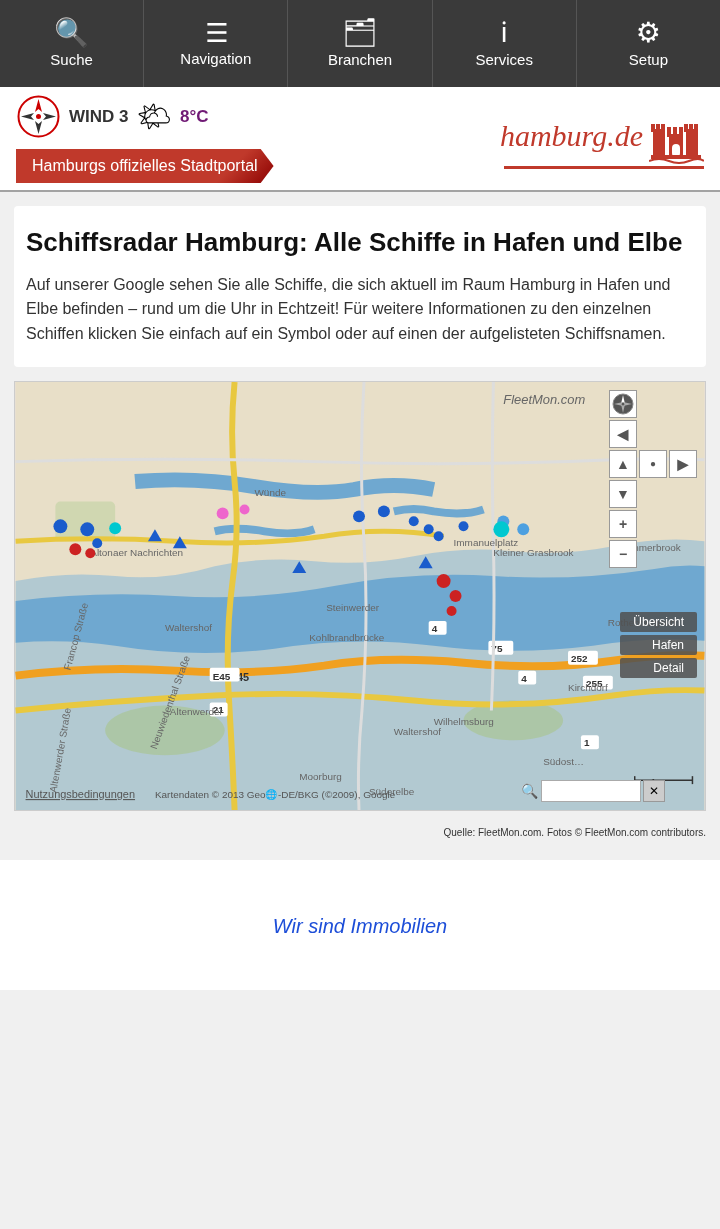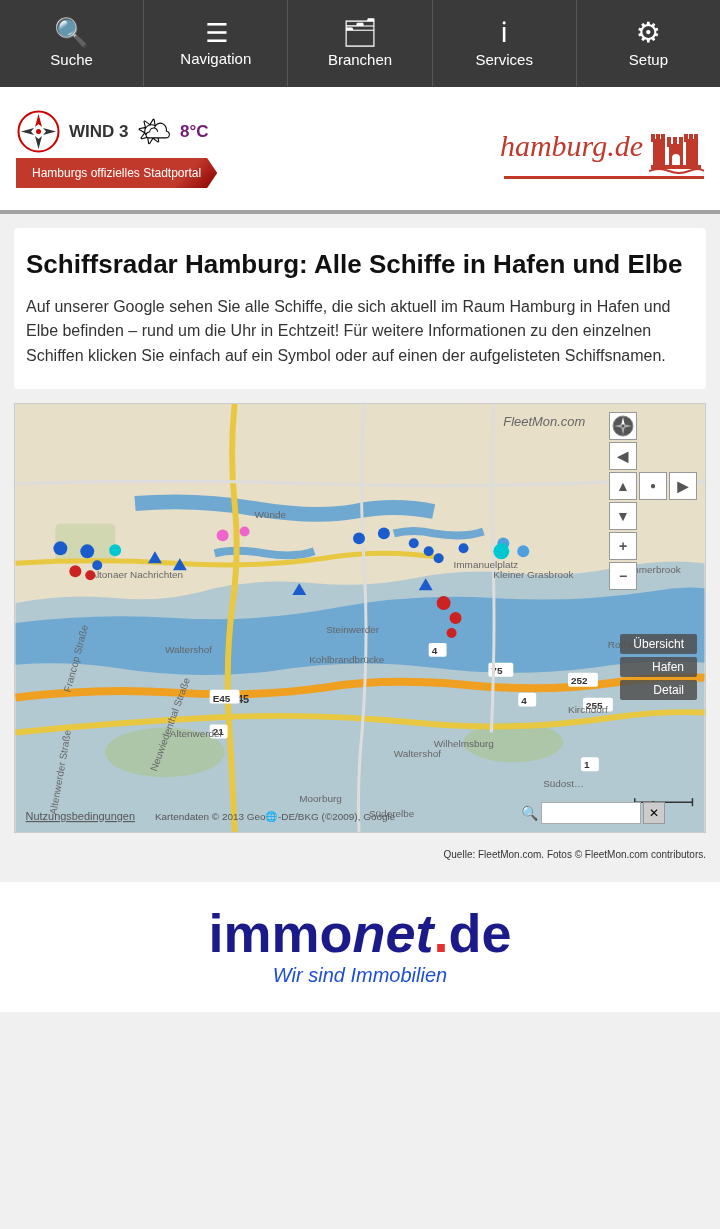--- a/index.html
+++ b/index.html
@@ -29,25 +29,25 @@
       line-height: 1;
     }
     .nav-item .nav-label {
       font-size: 15px;
       font-weight: normal;
     }
 
     
     .hamburg-header {
       background: #fff;
-      padding: 22px 16px;
+      padding: 7px 16px;
       display: flex;
       align-items: center;
       justify-content: space-between;
-      border-bottom: 4px solid #a3a3a3;
+      border-bottom: 2px solid #a3a3a3;
       min-height: 90px;
     }
     .weather-section {
       display: flex;
       align-items: center;
       gap: 8px;
     }
     .wind-icon {
       width: 45px;
       height: 45px;
@@ -85,24 +85,25 @@
       width: 200px;
       height: 3px;
       background: #c0392b;
       margin-top: 2px;
     }
 
     
     .hamburg-banner {
       background: linear-gradient(135deg, #c0392b 80%, #8b0000 100%);
       color: #fff;
-      font-size: 12px;
+      font-size: 16px;
       padding: 8px 16px;
       display: inline-block;
       clip-path: polygon(0 0, 95% 0, 100% 50%, 95% 100%, 0 100%);
+      margin-top: 6px;
       max-width: 320px;
     }
 
     
     .content-card {
       background: #fff;
       margin: 14px 14px;
       padding: 20px 12px;
       border-radius: 4px;
     }
@@ -512,17 +513,14 @@
     <input type="text" class="map-search-input" placeholder="" style="">
     <div class="map-search-close">✕</div>
   </div>
 </div>
 
 <div class="source-text">
   <span>Quelle: FleetMon.com. Fotos © FleetMon.com contributors.</span>
 </div>
 
 <div class="ad-banner">
-  <div class="ad-logo-text">
-    <span>immo</span><span style="font-style:italic;">net</span><span class="ad-logo-dot">.</span><span>de</span>
-  </div>
   <div class="ad-slogan">Wir sind Immobilien</div>
 </div>
 
 </body></html>

